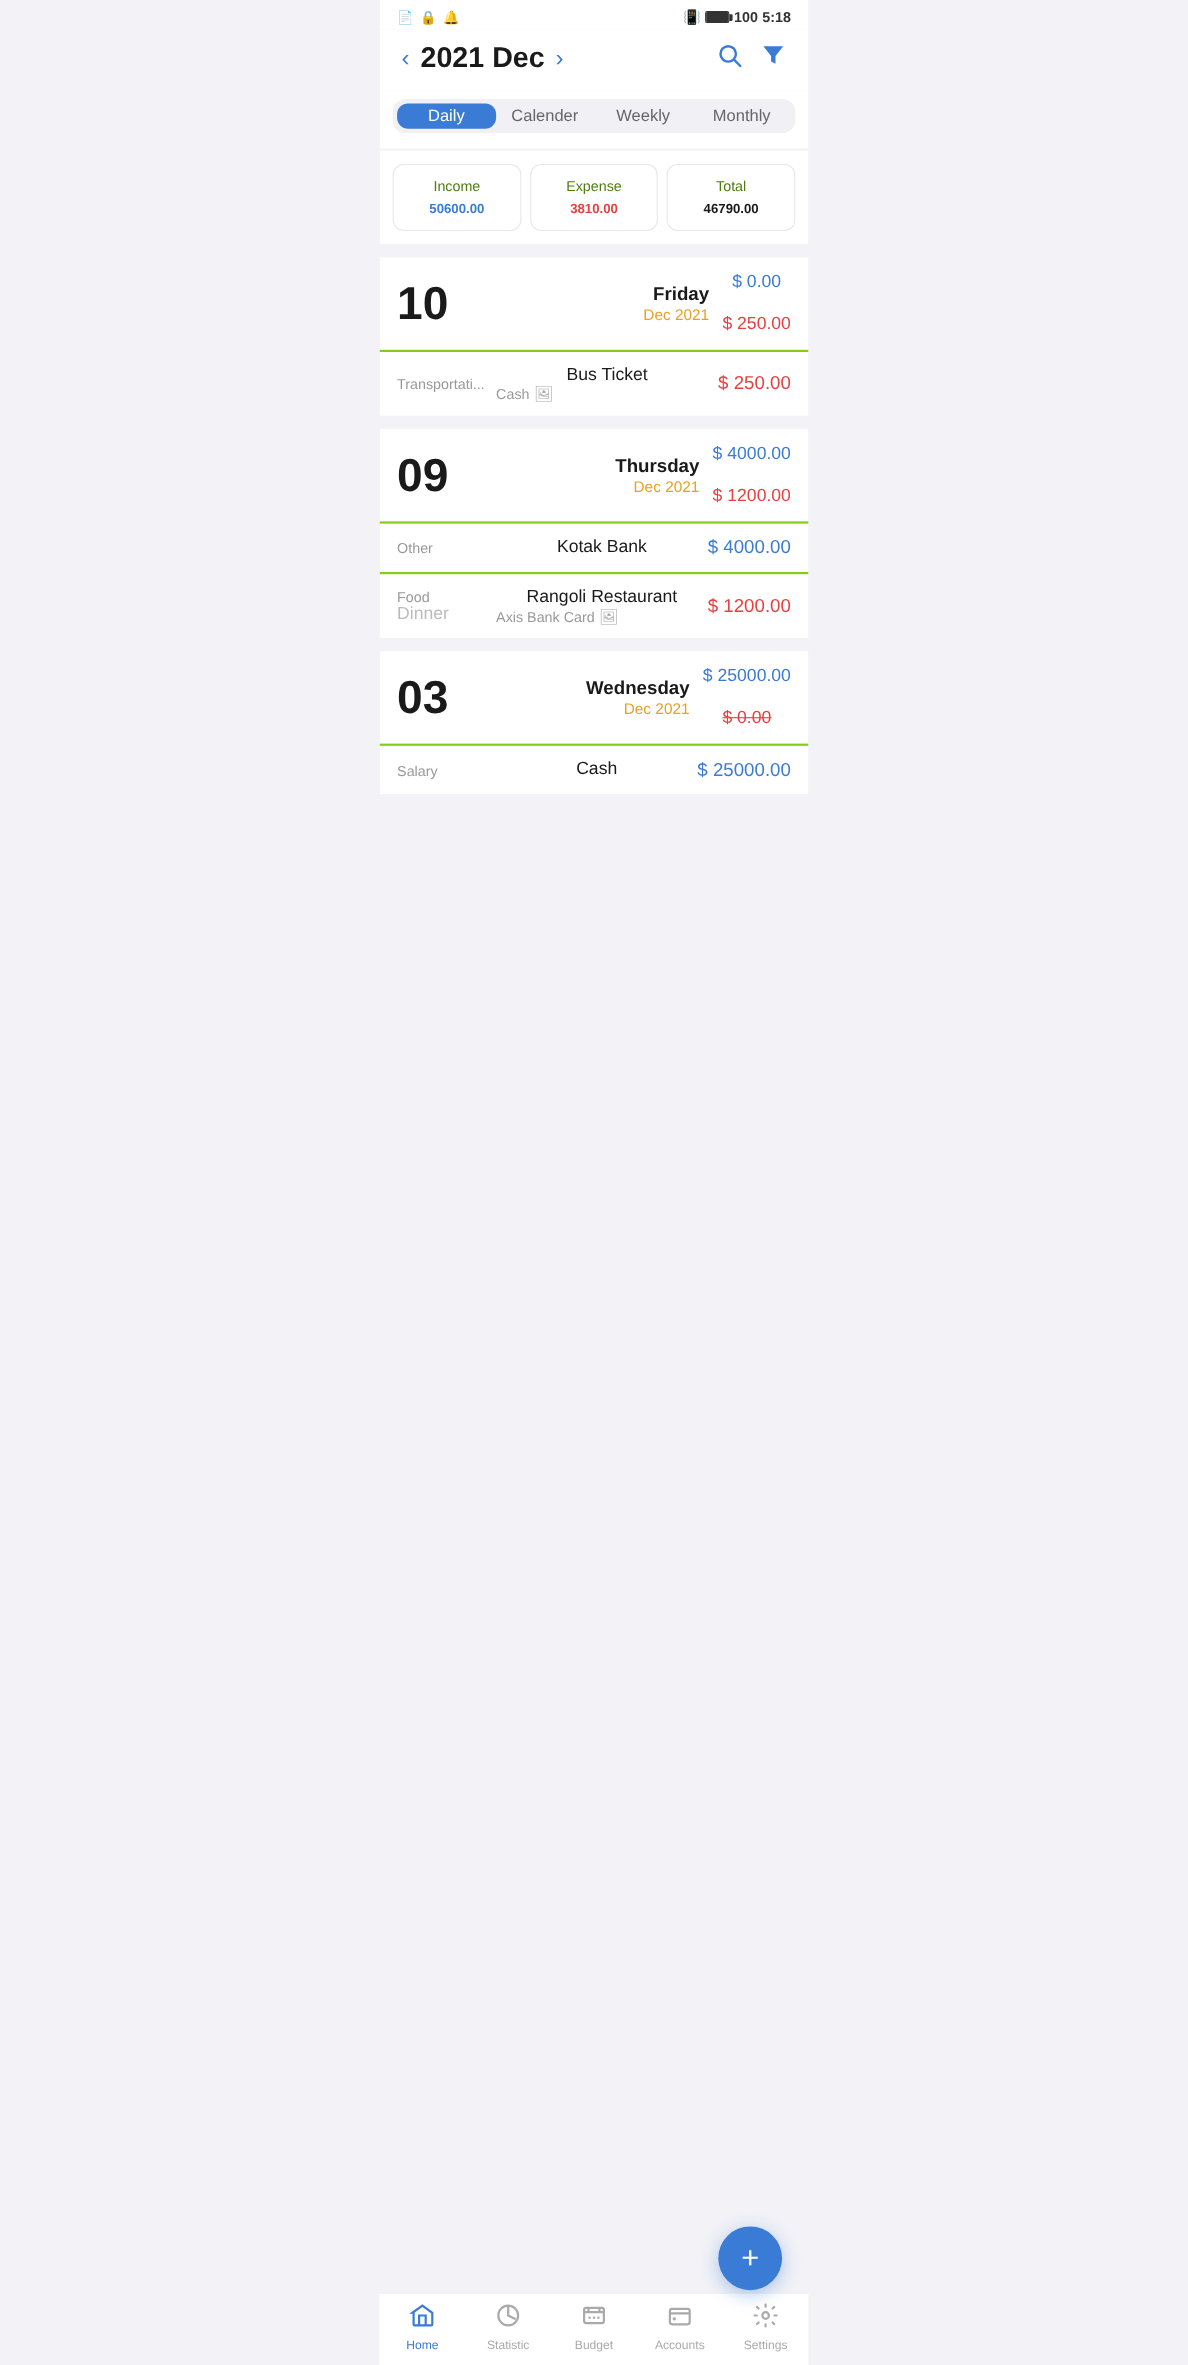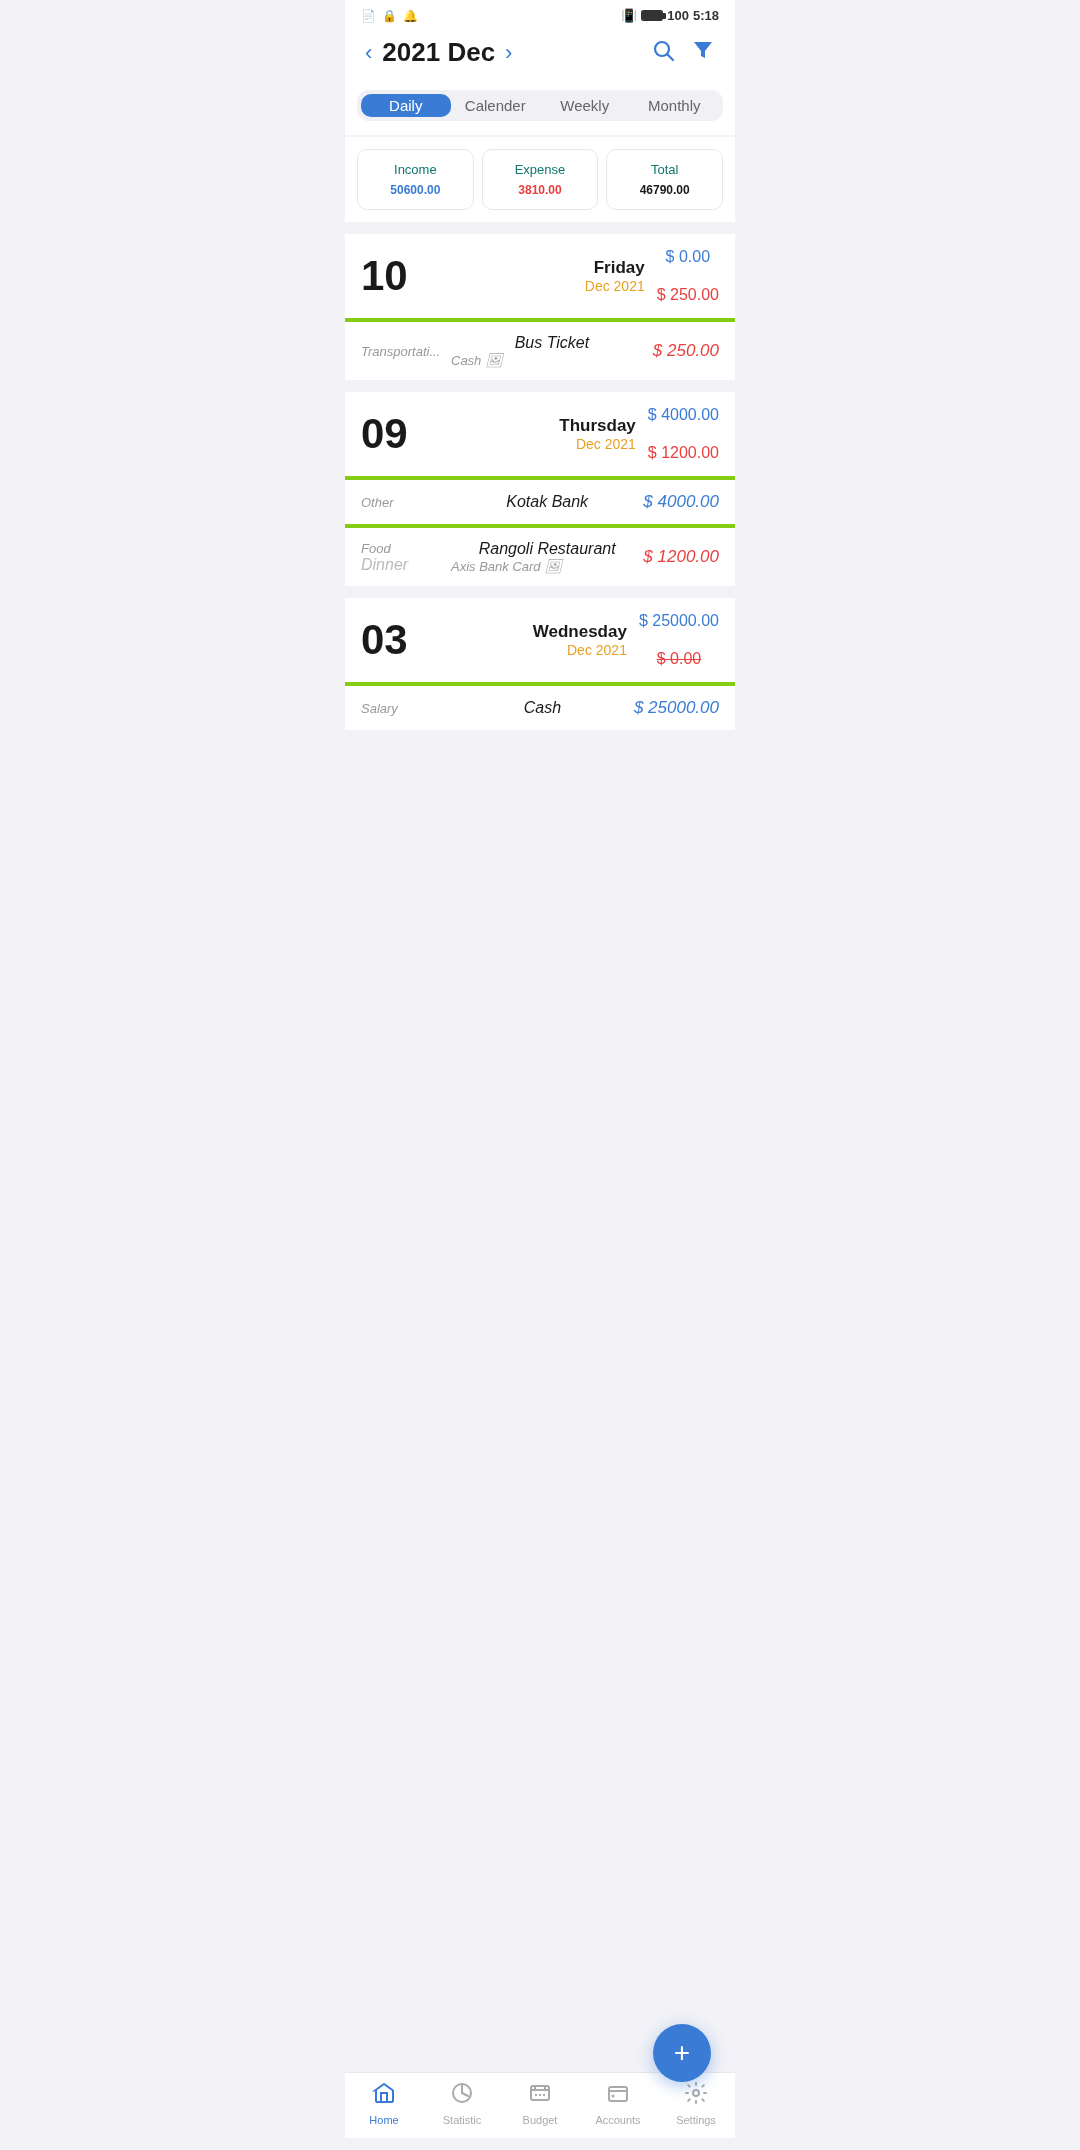--- a/index.html
+++ b/index.html
@@ -113,21 +113,21 @@
     .summary-card {
       flex: 1;
       background: #fff;
       border: 1px solid #e8e8e8;
       border-radius: 10px;
       padding: 12px 8px;
       text-align: center;
     }
     .summary-label {
       font-size: 13px;
-      color: #0f766e;
+      color: #4d7c0f;
       margin-bottom: 6px;
     }
     .summary-value {
       font-size: 12px;
       font-weight: 600;
     }
     .summary-value.income { color: #3a7bd5; }
     .summary-value.expense { color: #e84040; }
     .summary-value.total { color: #1a1a1a; }
 
@@ -157,22 +157,21 @@
     .day-month { font-size: 14px; color: #e8a020; font-weight: 500; }
     .day-income { font-size: 16px; color: #3a7bd5; font-weight: 500; }
     .day-expense { font-size: 16px; color: #e84040; font-weight: 500; }
     .day-amounts { display: flex; gap: 20px; align-items: center; flex-direction: column; }
 
     
     .transaction-item {
       display: flex;
       align-items: center;
       padding: 12px 16px;
-      border-top: 4px solid #84cc16;
-      font-style: italic;
+      border-top: 2px solid #84cc16;
     }
     .tx-category {
       font-size: 13px;
       color: #999;
       min-width: 90px;
     }
     .tx-sub {
       font-size: 16px;
       color: #bbb;
     }
@@ -198,21 +197,21 @@
       color: #fff;
       font-size: 28px;
       cursor: pointer;
       box-shadow: 0 4px 16px rgba(58,123,213,0.4);
       z-index: 100;
     }
 
     
     .bottom-nav {
       position: fixed;
-      bottom: 12px;
+      bottom: 0;
       width: 390px;
       left: 50%;
       transform: translateX(-50%);
       background: #fff;
       border-top: 1px solid #e8e8e8;
       display: flex;
       padding: 8px 0 12px;
     }
     .nav-item {
       flex: 1;

